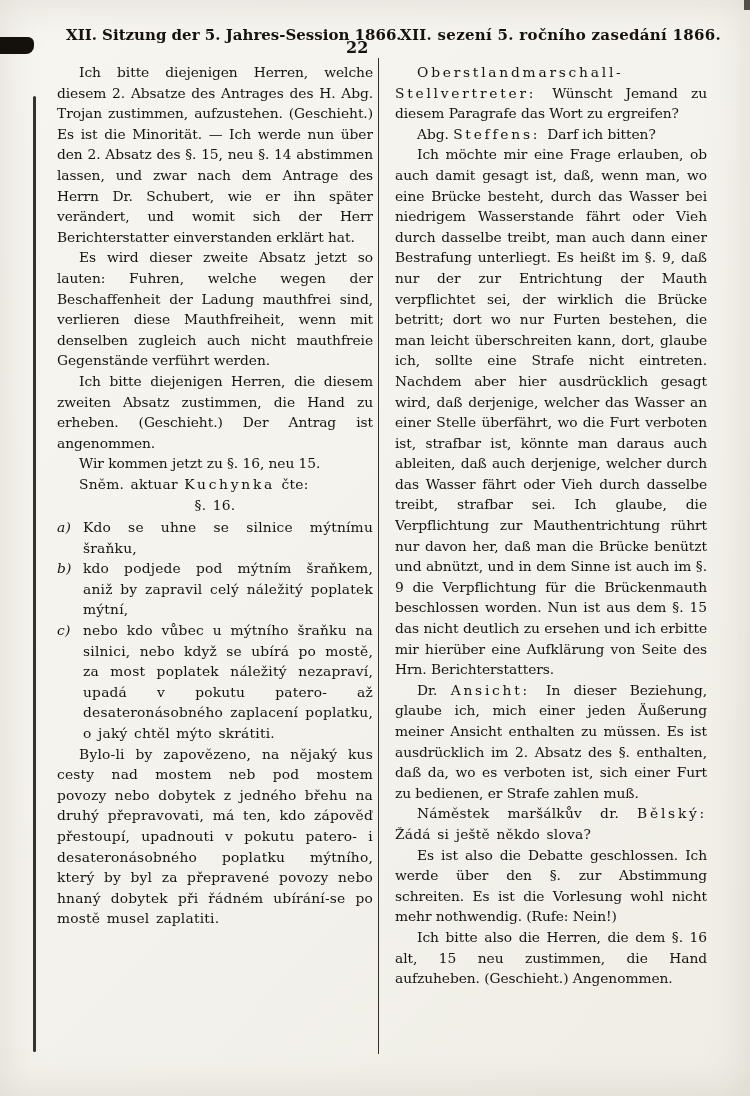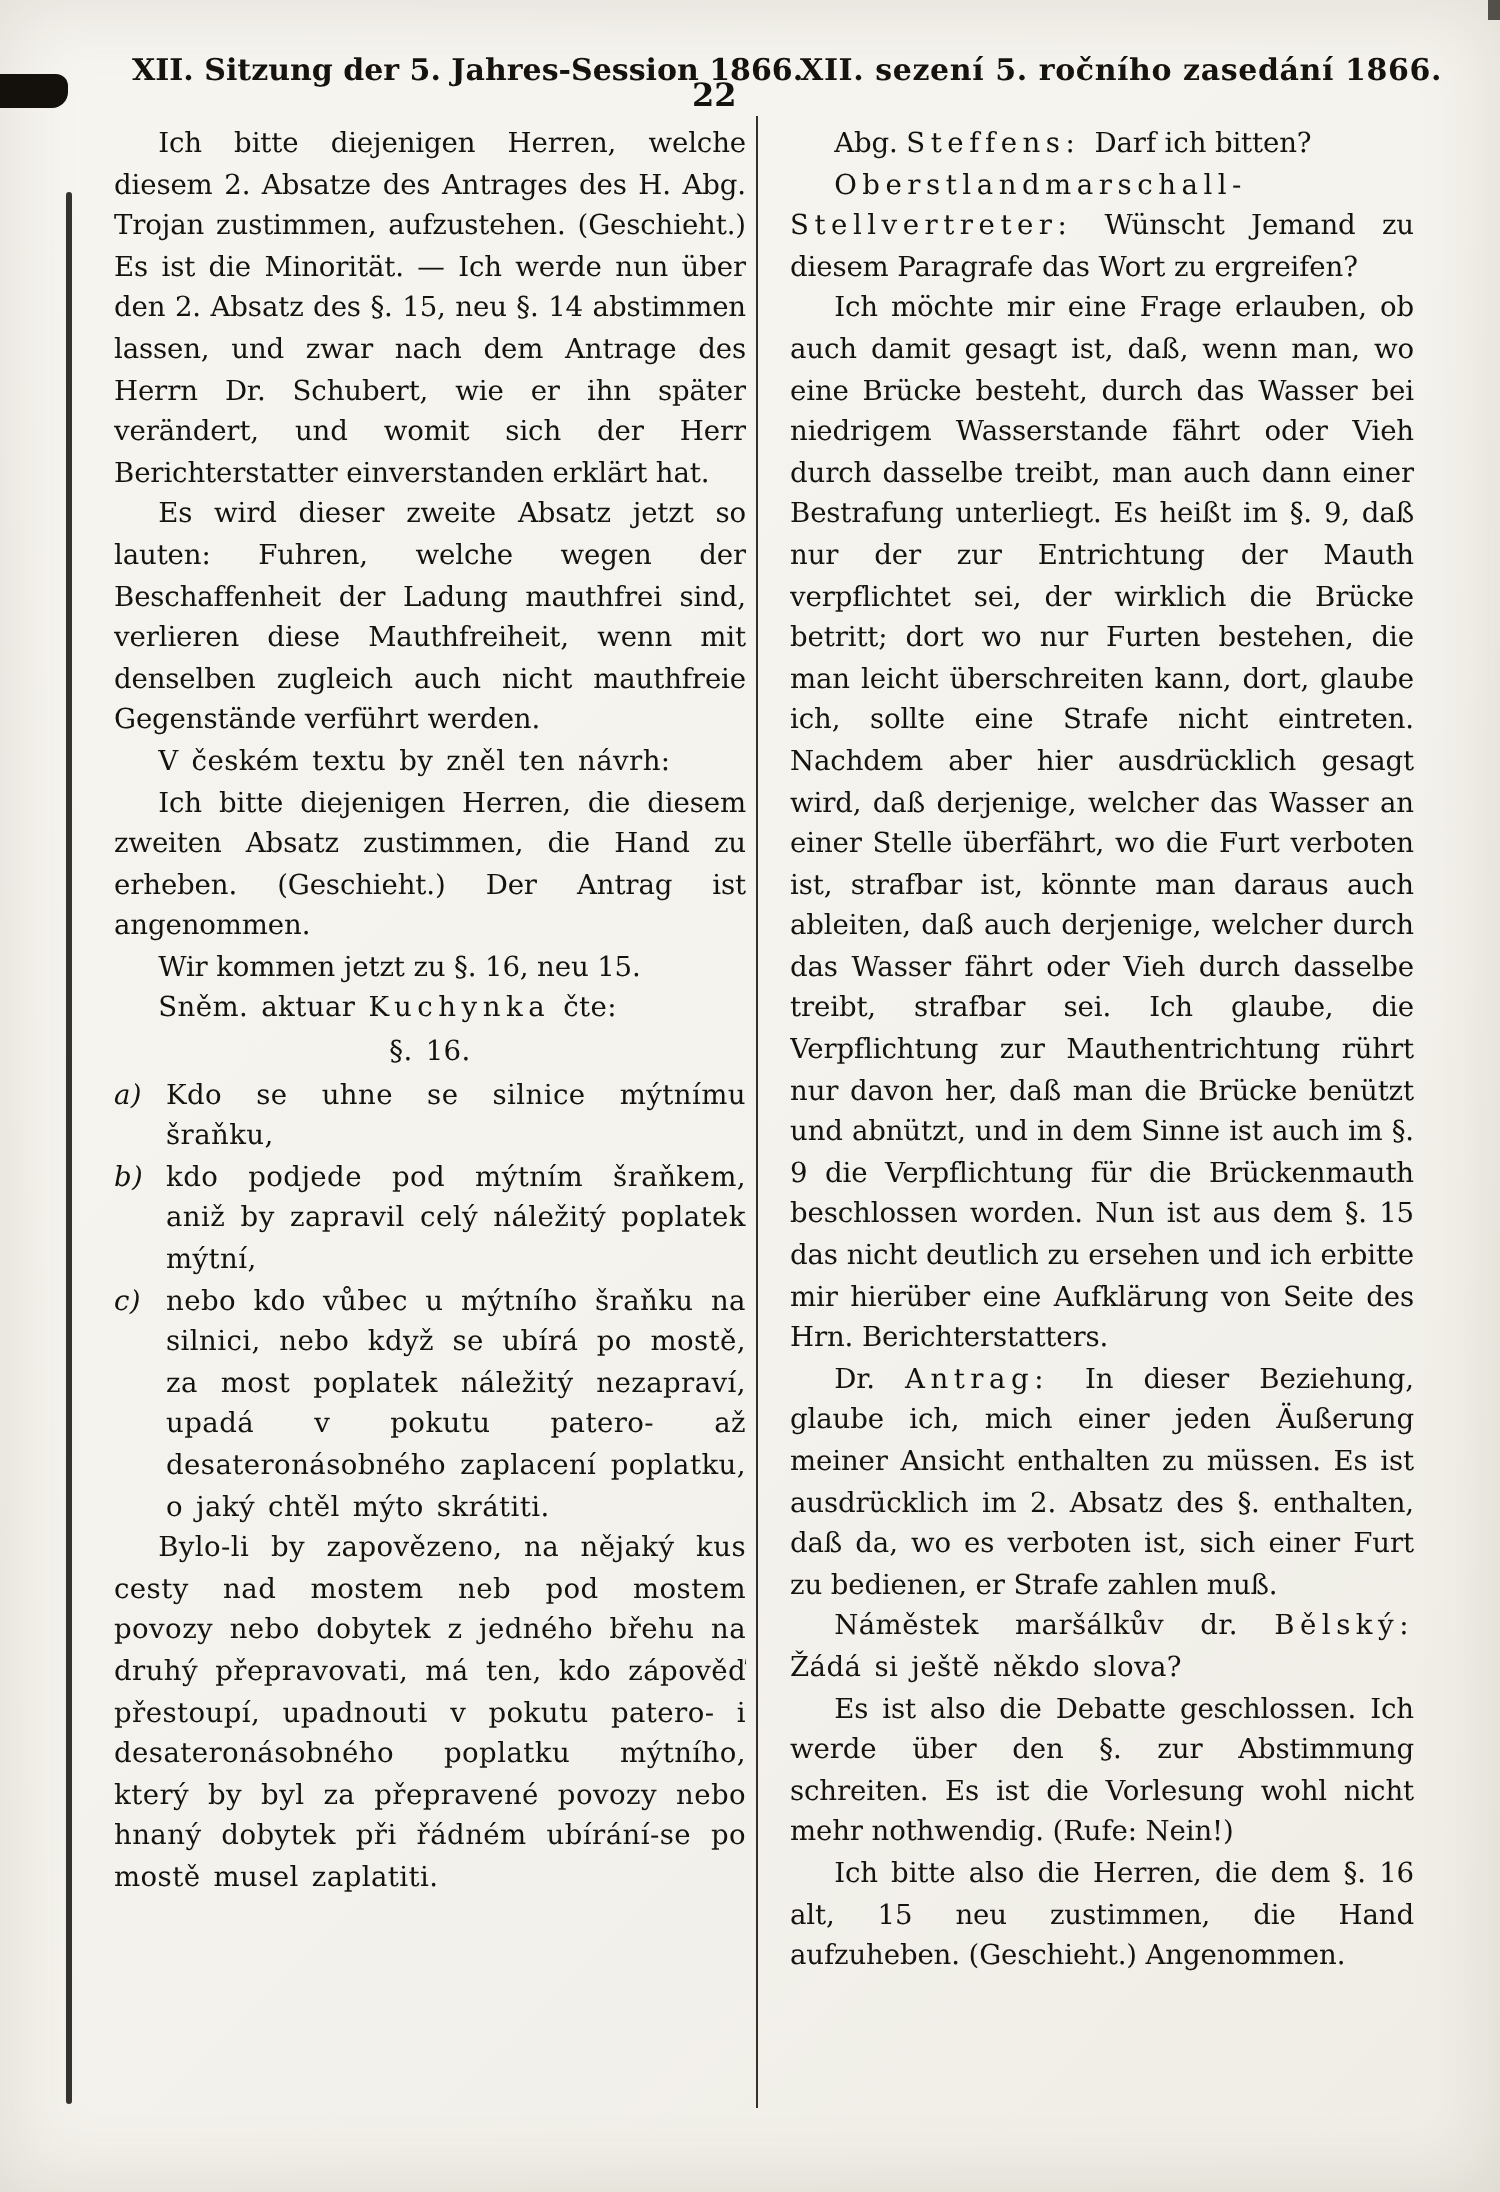--- a/index.html
+++ b/index.html
@@ -55,21 +55,20 @@
     <span class="h-right">XII. sezení 5. ročního zasedání 1866.</span>
   </div>
 
   <div class="divider"></div>
 
   <div class="content">
 
     <div class="col left">
       <p class="para fraktur">Ich bitte diejenigen Herren, welche diesem 2. Absatze des Antrages des H. Abg. Trojan zustimmen, aufzustehen. (Geschieht.) Es ist die Minorität. — Ich werde nun über den 2. Absatz des §. 15, neu §. 14 abstimmen lassen, und zwar nach dem Antrage des Herrn Dr. Schubert, wie er ihn später verändert, und womit sich der Herr Berichterstatter einverstanden erklärt hat.</p>
       <p class="para fraktur">Es wird dieser zweite Absatz jetzt so lauten: Fuhren, welche wegen der Beschaffenheit der Ladung mauthfrei sind, verlieren diese Mauthfreiheit, wenn mit denselben zugleich auch nicht mauthfreie Gegenstände verführt werden.</p>
-      <p class="para antiqua">V českém textu by zněl ten návrh:</p>
       <p class="para fraktur">Ich bitte diejenigen Herren, die diesem zweiten Absatz zustimmen, die Hand zu erheben. (Geschieht.) Der Antrag ist angenommen.</p>
       <p class="para fraktur">Wir kommen jetzt zu §. 16, neu 15.</p>
       <p class="para antiqua"><span>Sněm. aktuar </span><span class="spaced">Kuchynka</span><span> čte:</span></p>
       <p class="center antiqua">§. 16.</p>
       <div class="list antiqua">
         <span class="marker">a)</span>
         <span class="li-text">Kdo se uhne se silnice mýtnímu šraňku,</span>
       </div>
       <div class="list antiqua">
         <span class="marker">b)</span>
@@ -77,24 +76,24 @@
       </div>
       <div class="list antiqua">
         <span class="marker">c)</span>
         <span class="li-text">nebo kdo vůbec u mýtního šraňku na silnici, nebo když se ubírá po mostě, za most poplatek náležitý nezapraví, upadá v pokutu patero- až desateronásobného zaplacení poplatku, o jaký chtěl mýto skrátiti.</span>
       </div>
       <p class="para antiqua">Bylo-li by zapovězeno, na nějaký kus cesty nad mostem neb pod mostem povozy nebo dobytek z jedného břehu na druhý přepravovati, má ten, kdo zápověď přestoupí, upadnouti v pokutu patero- i desateronásobného poplatku mýtního, který by byl za přepravené povozy nebo hnaný dobytek při řádném ubírání-se po mostě musel zaplatiti.</p>
 
     </div>
 
     <div class="col right">
+      <p class="para fraktur"><span class="spaced">Oberstlandmarschall-Stellvertreter: </span><span>Wünscht Jemand zu diesem Paragrafe das Wort zu ergreifen?</span></p>
       <p class="para fraktur"><span>Abg. </span><span class="spaced">Steffens: </span><span>Darf ich bitten?</span></p>
-      <p class="para fraktur"><span class="spaced">Oberstlandmarschall-Stellvertreter: </span><span>Wünscht Jemand zu diesem Paragrafe das Wort zu ergreifen?</span></p>
       <p class="para fraktur">Ich möchte mir eine Frage erlauben, ob auch damit gesagt ist, daß, wenn man, wo eine Brücke besteht, durch das Wasser bei niedrigem Wasserstande fährt oder Vieh durch dasselbe treibt, man auch dann einer Bestrafung unterliegt. Es heißt im §. 9, daß nur der zur Entrichtung der Mauth verpflichtet sei, der wirklich die Brücke betritt; dort wo nur Furten bestehen, die man leicht überschreiten kann, dort, glaube ich, sollte eine Strafe nicht eintreten. Nachdem aber hier ausdrücklich gesagt wird, daß derjenige, welcher das Wasser an einer Stelle überfährt, wo die Furt verboten ist, strafbar ist, könnte man daraus auch ableiten, daß auch derjenige, welcher durch das Wasser fährt oder Vieh durch dasselbe treibt, strafbar sei. Ich glaube, die Verpflichtung zur Mauthentrichtung rührt nur davon her, daß man die Brücke benützt und abnützt, und in dem Sinne ist auch im §. 9 die Verpflichtung für die Brückenmauth beschlossen worden. Nun ist aus dem §. 15 das nicht deutlich zu ersehen und ich erbitte mir hierüber eine Aufklärung von Seite des Hrn. Berichterstatters.</p>
-      <p class="para fraktur"><span>Dr. </span><span class="spaced">Antrag: </span><span>In dieser Beziehung, glaube ich, mich einer jeden Äußerung meiner Ansicht enthalten zu müssen. Es ist ausdrücklich im 2. Absatz des §. enthalten, daß da, wo es verboten ist, sich einer Furt zu bedienen, er Strafe zahlen muß.</span></p>
+      <p class="para fraktur"><span>Dr. </span><span class="spaced">Ansicht: </span><span>In dieser Beziehung, glaube ich, mich einer jeden Äußerung meiner Ansicht enthalten zu müssen. Es ist ausdrücklich im 2. Absatz des §. enthalten, daß da, wo es verboten ist, sich einer Furt zu bedienen, er Strafe zahlen muß.</span></p>
       <p class="para antiqua"><span>Náměstek maršálkův dr. </span><span class="spaced">Bělský: </span><span>Žádá si ještě někdo slova?</span></p>
       <p class="para fraktur">Es ist also die Debatte geschlossen. Ich werde über den §. zur Abstimmung schreiten. Es ist die Vorlesung wohl nicht mehr nothwendig. (Rufe: Nein!)</p>
       <p class="para fraktur">Ich bitte also die Herren, die dem §. 16 alt, 15 neu zustimmen, die Hand aufzuheben. (Geschieht.) Angenommen.</p>
 
     </div>
 
   </div>
 </div>
 
 </body></html>

